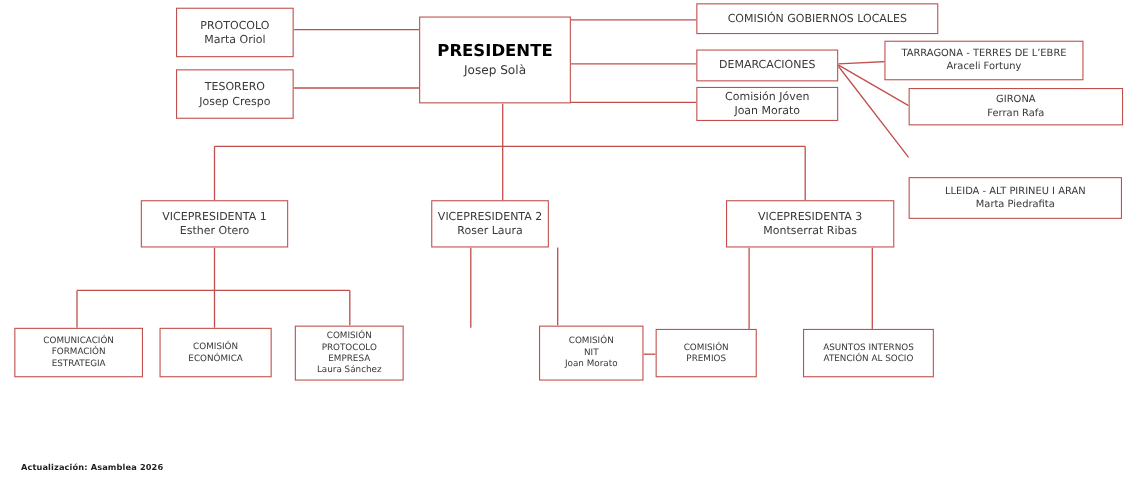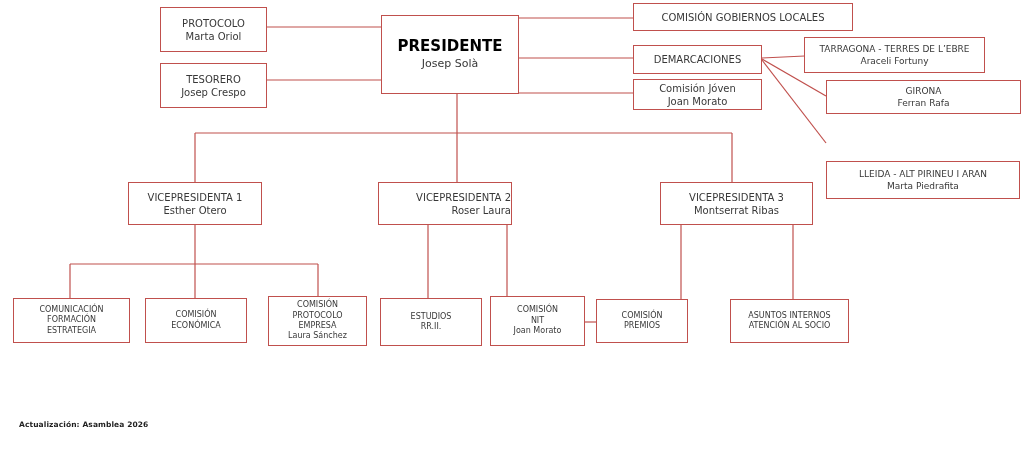--- a/index.html
+++ b/index.html
@@ -103,21 +103,21 @@
   <div class="node fs9" id="node-lleida" style="left:826px;top:124px;width:194px;height:38px;margin-top:37px;">
     <div>LLEIDA - ALT PIRINEU I ARAN</div>
     <div>Marta Piedrafita</div>
   </div>
 
   <div class="node" id="node-vp1" style="left:128px;top:182px;width:134px;height:43px;">
     <div>VICEPRESIDENTA 1</div>
     <div>Esther Otero</div>
   </div>
 
-  <div class="node" id="node-vp2" style="left:378px;top:182px;width:134px;height:43px;align-items:flex-end;">
+  <div class="node" id="node-vp2" style="left:392px;top:182px;width:107px;height:43px;">
     <div>VICEPRESIDENTA 2</div>
     <div>Roser Laura</div>
   </div>
 
   <div class="node" id="node-vp3" style="left:660px;top:182px;width:153px;height:43px;">
     <div>VICEPRESIDENTA 3</div>
     <div>Montserrat Ribas</div>
   </div>
 
   <div class="node fs8" id="node-comunicacion" style="left:13px;top:298px;width:117px;height:45px;">
@@ -131,24 +131,20 @@
     <div>ECONÓMICA</div>
   </div>
 
   <div class="node fs8" id="node-protocolo" style="left:268px;top:296px;width:99px;height:50px;">
     <div>COMISIÓN</div>
     <div>PROTOCOLO</div>
     <div>EMPRESA</div>
     <div>Laura Sánchez</div>
   </div>
 
-  <div class="node fs8" id="node-estudios" style="left:380px;top:298px;width:102px;height:48px;">
-    <div>ESTUDIOS</div>
-    <div>RR.II.</div>
-  </div>
 
   <div class="node fs8" id="node-nit" style="left:490px;top:296px;width:95px;height:50px;">
     <div>COMISIÓN</div>
     <div>NIT</div>
     <div>Joan Morato</div>
   </div>
 
   <div class="node fs8" id="node-premios" style="left:596px;top:299px;width:92px;height:44px;">
     <div>COMISIÓN</div>
     <div>PREMIOS</div>

